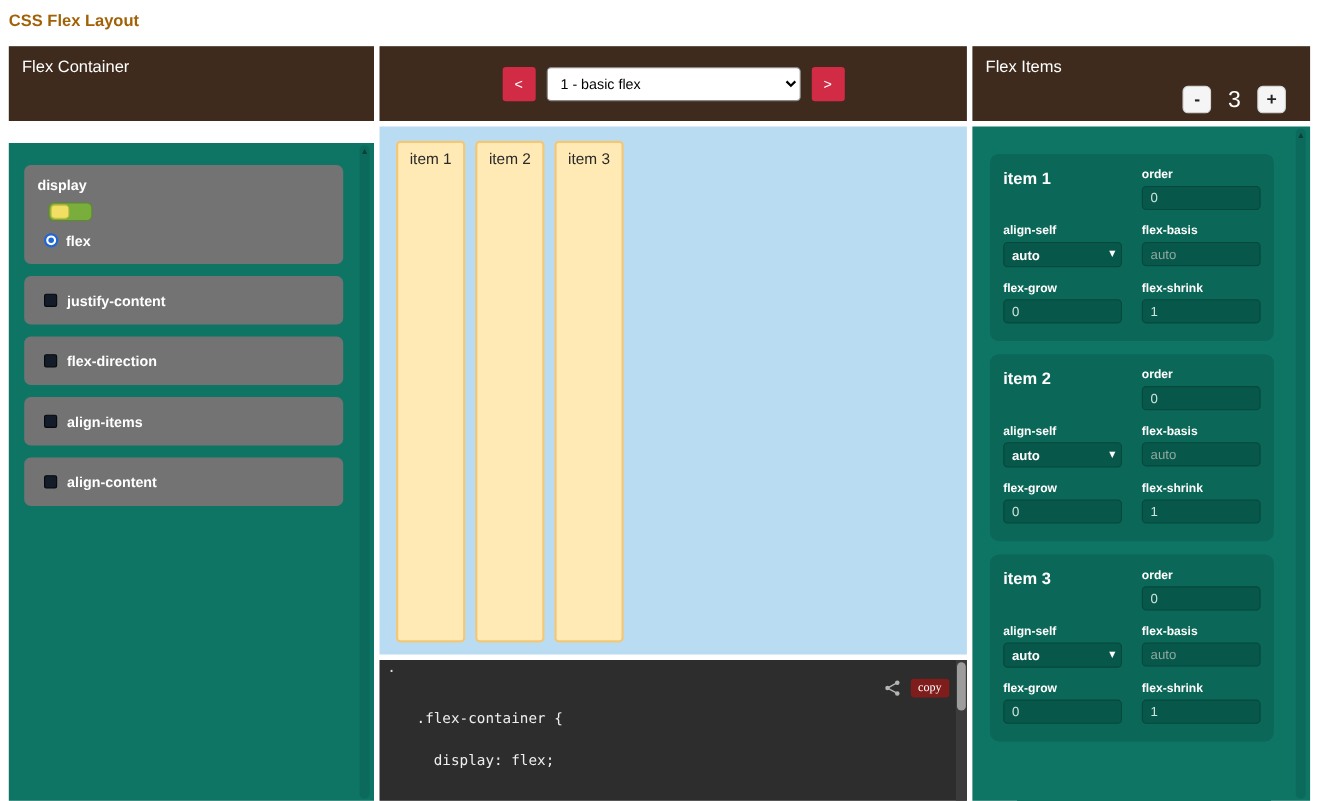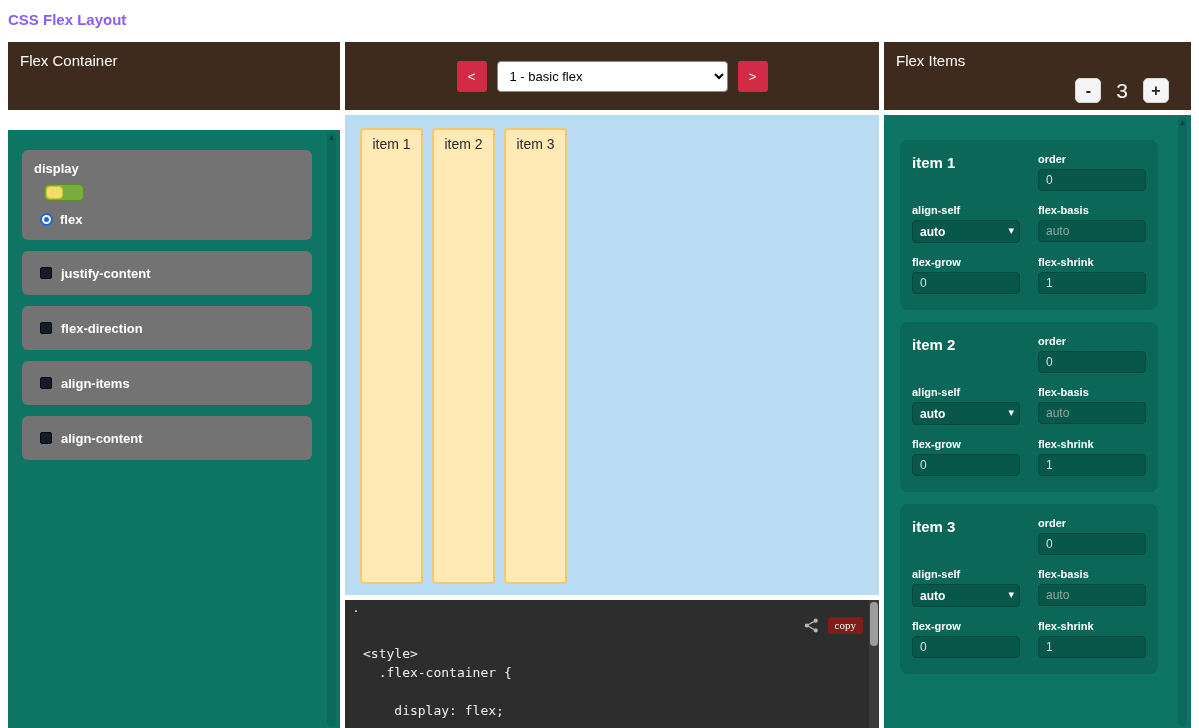--- a/index.html
+++ b/index.html
@@ -1,18 +1,18 @@
 <!DOCTYPE html>
 <html><head>
 <meta charset="utf-8">
 <style>
   * { margin:0; padding:0; box-sizing:border-box; }
   html,body { width:1199px; height:728px; overflow:hidden; background:#fff;
               font-family:"Liberation Sans", sans-serif; }
-  .page-title { padding:11px 8px 8px; font-size:15px; font-weight:bold; color:#8b5cf6; }
+  .page-title { padding:11px 8px 8px; font-size:15px; font-weight:bold; color:#a16207; }
 
   .columns { position:absolute; top:42px; left:8px; width:1183px; bottom:0;
              display:flex; gap:5px; }
   .col { display:flex; flex-direction:column; gap:5px; min-height:0; }
   .col-left { width:332px;gap:20px; }
   .col-mid  { width:534px; }
   .col-right{ flex:1; }
 
   .panel-header { background:#3e2b1d; color:#fff; height:68px; flex:0 0 68px;
                   padding:10px 12px; font-size:15px; position:relative; }
@@ -20,21 +20,21 @@
 
   
   .left-body { padding:20px 28px 10px 14px; }
   .option-card { background:#737373; border-radius:6px; margin-bottom:11px; }
   .display-card { padding:11px 12px 13px; }
   .option-label { color:#fff; font-weight:bold; font-size:13px; }
   .toggle { width:40px; height:17px; background:#79ad3c; border:1px solid #5d8c2b;
             border-radius:5px; position:relative; margin:8px 0 11px 10px; cursor:pointer; }
   .toggle-knob { position:absolute; left:1px; top:1px; width:17px; height:13px;
                  background:#f1df63; border:1px solid #cdbb44; border-radius:4px; }
-  .radio-row { display:flex; align-items:center; gap:7px; margin-left:6px; cursor:pointer; }
+  .radio-row { display:flex; gap:7px; margin-left:6px; cursor:pointer; }
   .radio { width:13px; height:13px; border:2px solid #2166d1; border-radius:50%;
            background:#fff; position:relative; display:inline-block; flex:0 0 13px; }
   .radio::after { content:""; position:absolute; inset:2px; border-radius:50%; background:#2166d1; }
   .option-row { height:44px; display:flex; align-items:center; gap:9px; padding-left:18px; cursor:pointer; }
   .checkbox { width:12px; height:12px; background:#131c28; border:1px solid #05080d;
               border-radius:2px; flex:0 0 12px; }
 
   
   .v-scrollbar { position:absolute; top:2px; right:4px; bottom:2px; width:9px;
                  background:#0c6a5c; border-radius:4px; text-align:center; }
@@ -156,21 +156,20 @@
           <svg width="15" height="15" viewBox="0 0 16 16">
             <path d="M3 8 L12.5 2.8 M3 8 L12.5 13.2" stroke="#b5b5b5" stroke-width="1.3" fill="none"></path>
             <circle cx="12.5" cy="2.8" r="2.2" fill="#b5b5b5"></circle>
             <circle cx="3" cy="8" r="2.2" fill="#b5b5b5"></circle>
             <circle cx="12.5" cy="13.2" r="2.2" fill="#b5b5b5"></circle>
           </svg>
         </span>
         <button class="copy-btn">copy</button>
       </div>
       <div class="code-lines">
-        <div class="code-line">&lt;style&gt;</div>
         <div class="code-line">  .flex-container {</div>
         <div class="code-line"></div>
         <div class="code-line">    display: flex;</div>
       </div>
       <div class="code-scrollbar">
         <span class="code-thumb"></span>
       </div>
     </div>
   </section>
 

